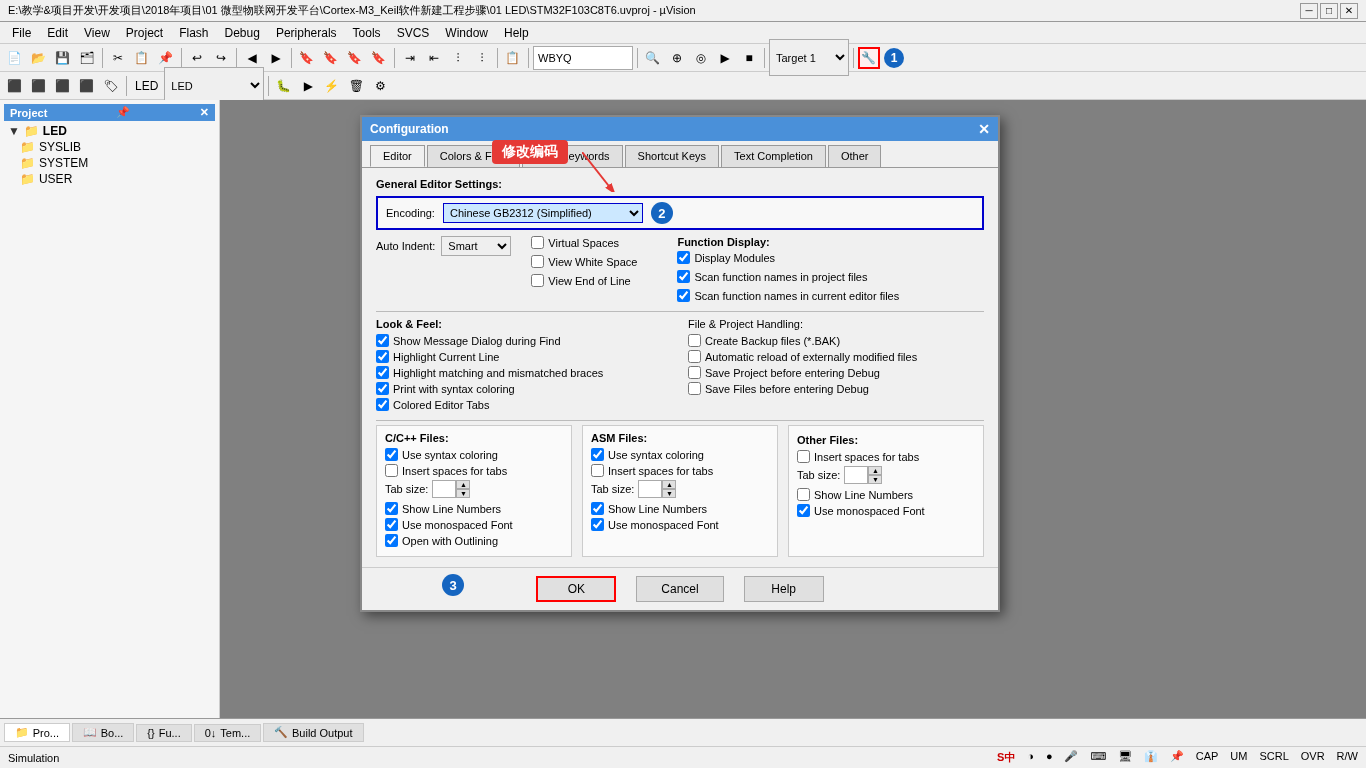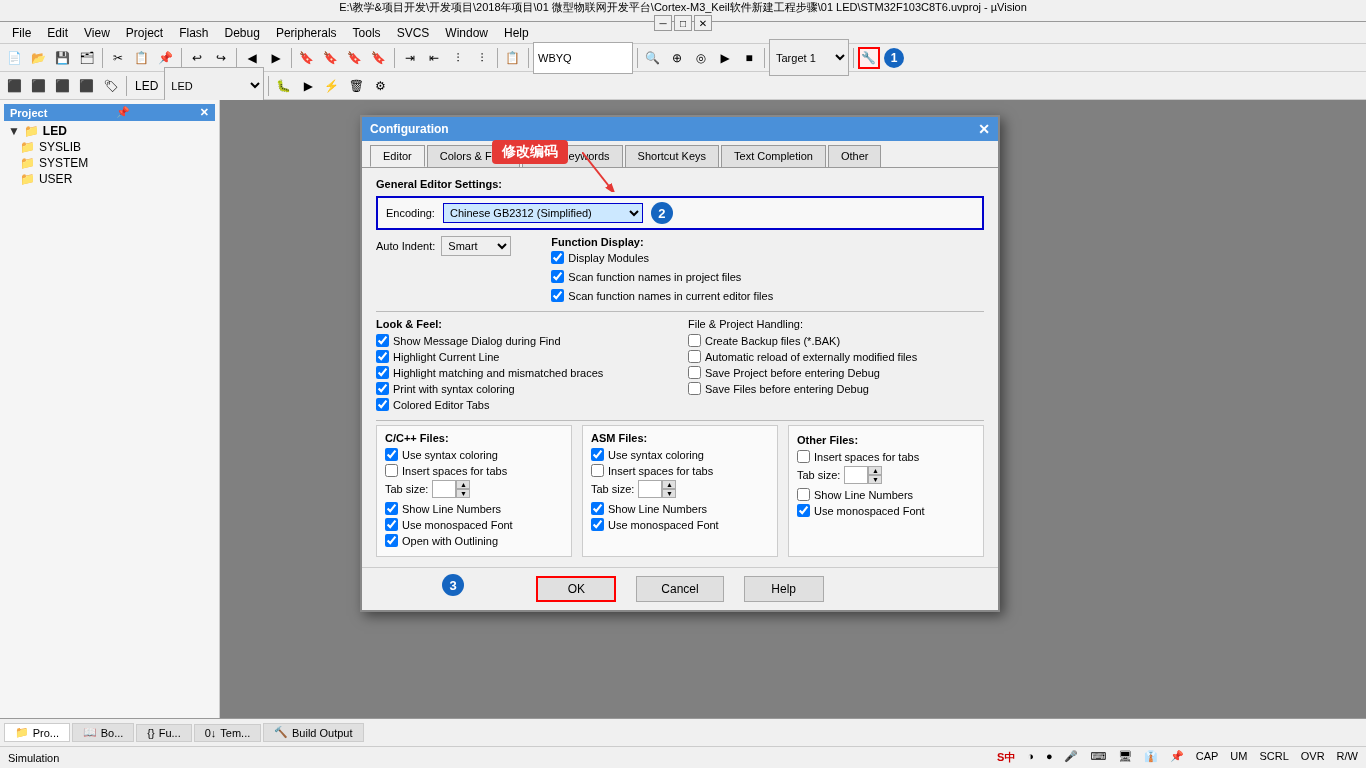--- a/index.html
+++ b/index.html
@@ -1,33 +1,33 @@
 <!DOCTYPE html>
 <html><head>
   <meta charset="utf-8">
   <style>
     * { box-sizing: border-box; margin: 0; padding: 0; }
     body { font-family: 'Segoe UI', Tahoma, sans-serif; font-size: 12px; background: #c0c0c0; width: 1366px; height: 768px; overflow: hidden; position: relative; }
 
     
-    #title-bar { background: #f0f0f0; height: 22px; display: flex; align-items: center; justify-content: space-between; padding: 0 8px; border-bottom: 1px solid #999; font-size: 11px; flex-direction: column; }
+    #title-bar { background: #f0f0f0; height: 22px; display: flex; align-items: center; justify-content: space-between; padding: 0 8px; border-bottom: 1px solid #999; font-size: 11px; }
     #title-controls { display: flex; gap: 2px; }
     .title-btn { width: 18px; height: 16px; border: 1px solid #999; background: #f0f0f0; cursor: pointer; font-size: 10px; display: flex; align-items: center; justify-content: center; }
 
     
     #menu-bar { background: #f0f0f0; height: 22px; display: flex; align-items: center; padding: 0 4px; border-bottom: 1px solid #ccc; }
     .menu-item { padding: 2px 8px; font-size: 12px; cursor: pointer; }
 
     
     #toolbar1 { background: #f0f0f0; height: 28px; display: flex; align-items: center; padding: 0 4px; border-bottom: 1px solid #ccc; gap: 2px; }
     #toolbar2 { background: #f0f0f0; height: 28px; display: flex; align-items: center; padding: 0 4px; border-bottom: 1px solid #ccc; gap: 2px; }
     .tb-btn { width: 22px; height: 22px; border: 1px solid transparent; background: transparent; cursor: pointer; display: flex; align-items: center; justify-content: center; font-size: 12px; }
     .tb-btn.highlighted { border: 2px solid #ff0000; background: #fff0f0; }
     .tb-separator { width: 1px; height: 20px; background: #aaa; margin: 0 2px; }
-    .tb-input { height: 32px; border: 1px solid #aaa; padding: 0 4px; font-size: 11px; width: 120px; }
+    .tb-input { height: 24px; border: 1px solid #aaa; padding: 0 4px; font-size: 11px; width: 120px; }
     .tb-dropdown { height: 37px; border: 1px solid #aaa; padding: 0 2px; font-size: 11px; width: 60px; }
 
     
     #main-layout { display: flex; height: calc(768px - 22px - 22px - 28px - 28px - 28px - 22px); }
 
     
     #sidebar { width: 220px; background: #f5f5f5; border-right: 1px solid #ccc; padding: 4px; }
     #sidebar-header { background: #4a90d9; color: white; padding: 2px 6px; font-size: 11px; font-weight: bold; display: flex; justify-content: space-between; align-items: center; margin-bottom: 2px; }
     .tree-item { display: flex; align-items: center; gap: 4px; padding: 1px 4px; cursor: pointer; font-size: 12px; }
     .tree-indent { padding-left: 16px; }
@@ -224,20 +224,34 @@
             <div style="width:22px; height:22px; border-radius:50%; background:#1565c0; color:white; font-weight:bold; font-size:13px; display:flex; align-items:center; justify-content:center;">2</div>
           </div>
 
           <div style="display:flex; align-items:flex-start; gap:20px; margin-bottom:4px;">
             <div style="display:flex; align-items:center; gap:6px;">
               <span style="font-size:11px;">Auto Indent:</span>
               <select style="height:20px; border:1px solid #aaa; padding:0 2px; font-size:11px; width:70px;">
                 <option>Smart</option>
                 <option>None</option>
               </select>
+            </div>
+            <div style="display:flex; flex-direction:column; gap:3px;">
+              <div class="checkbox-row">
+                <input type="checkbox" style="">
+                <span>Virtual Spaces</span>
+              </div>
+              <div class="checkbox-row">
+                <input type="checkbox" style="">
+                <span>View White Space</span>
+              </div>
+              <div class="checkbox-row">
+                <input type="checkbox" style="">
+                <span>View End of Line</span>
+              </div>
             </div>
             <div style="display:flex; flex-direction:column; gap:3px; margin-left:20px;">
               <div style="font-size:11px; font-weight:bold;">Function Display:</div>
               <div class="checkbox-row">
                 <input type="checkbox" checked="" style="">
                 <span>Display Modules</span>
               </div>
               <div class="checkbox-row">
                 <input type="checkbox" checked="" style="">
                 <span>Scan function names in project files</span>

